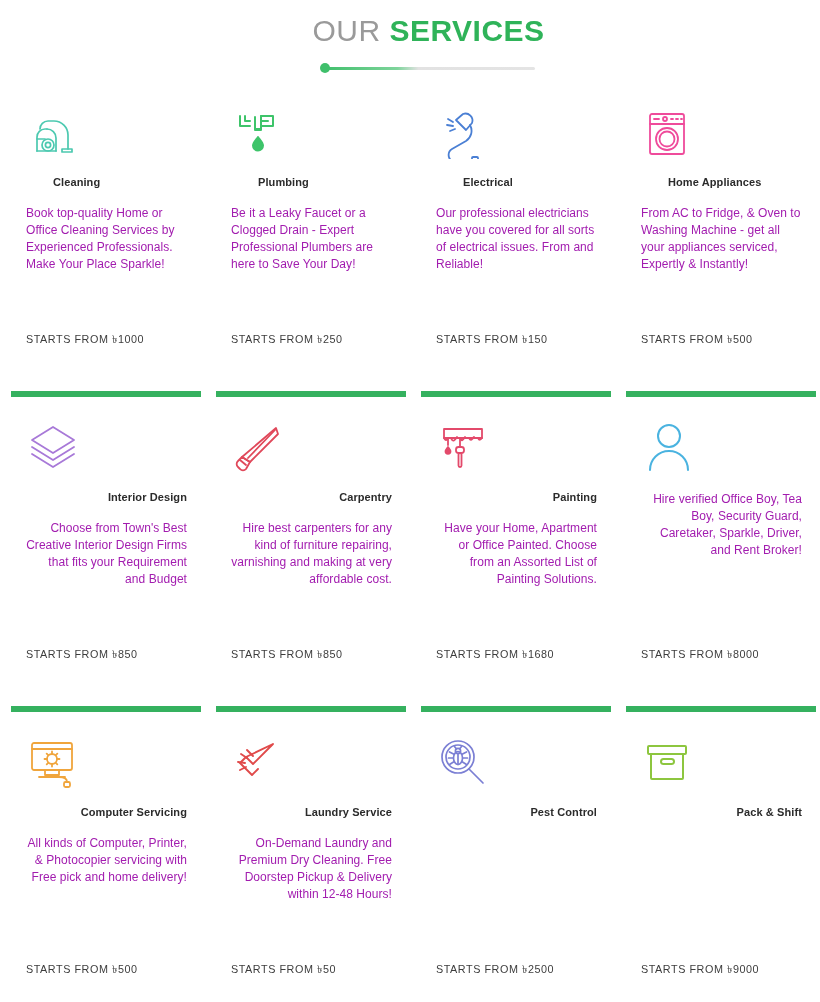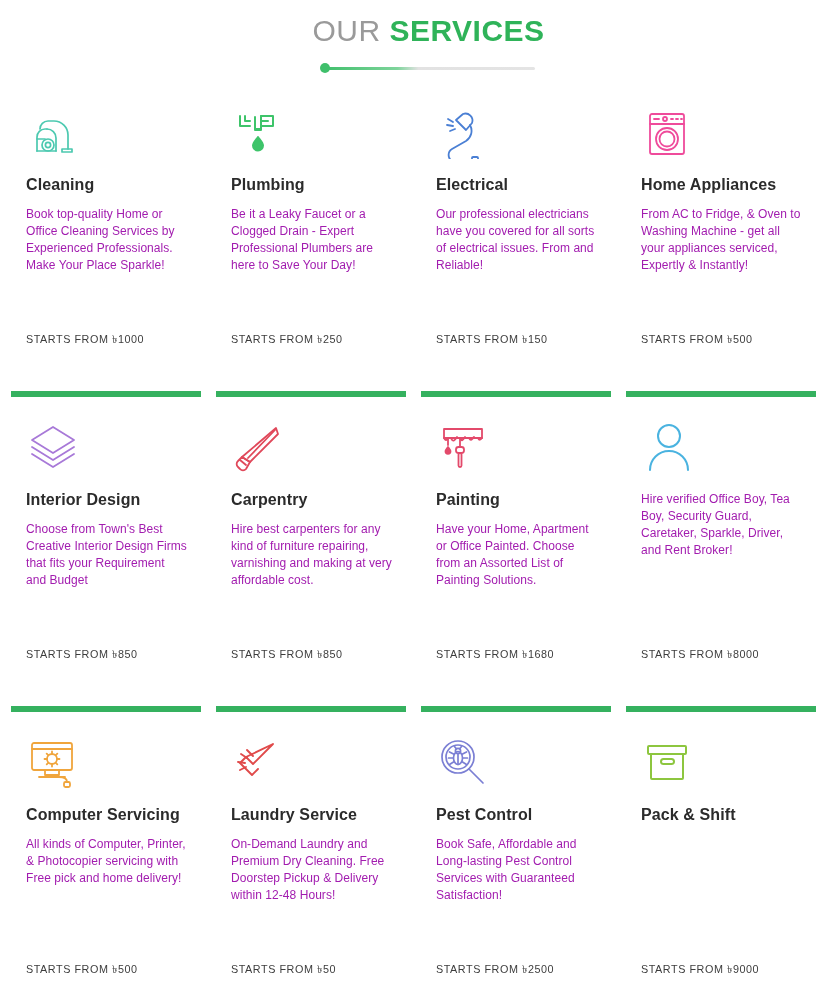--- a/index.html
+++ b/index.html
@@ -78,27 +78,28 @@
   .card-icon {
     height: 62px;
     display: flex;
     align-items: center;
     justify-content: flex-start;
     margin-bottom: 12px;
   }
   .card-icon svg { display: block; }
 
   .card-title {
-    font-size: 16px;
+    font-size: 11px;
     font-weight: 700;
     color: #2b2b2b;
     line-height: 1.18;
     letter-spacing: 0.1px;
     margin-bottom: 11px;
     min-height: 18px;
+    margin-left: 27px;
   }
   .card-title.two-line { line-height: 1.18; }
 
   .card-desc {
     font-size: 12px;
     line-height: 1.42;
     color: #a21caf;
     letter-spacing: 0.05px;
     font-weight: 400;
   }
@@ -117,21 +118,21 @@
   .card-bar {
     position: absolute;
     left: 7px;
     bottom: 8px;
     width: 190px;
     height: 6px;
     background: #35b15f;
   }
 
   
-  .grid .card:nth-child(n+5)  { margin-top: 0; }
+  .grid .card:nth-child(n+5)  { margin-top: 0; text-align: right; }
 </style>
 </head>
 <body>
 
 <div id="page">
 
   <div class="section-head">
     <div class="section-title">
       <span class="plain">OUR</span>
       <span class="accent">SERVICES</span>
@@ -306,21 +307,20 @@
       <path d="M33 33 L47 47"></path>
       <ellipse cx="22" cy="22" rx="4.5" ry="6.5"></ellipse>
       <circle cx="22" cy="15" r="2.6"></circle>
       <path d="M20.3 12.8 l-2 -2.6 M23.7 12.8 l2 -2.6"></path>
       <path d="M17.5 18 l-4 -2 M17 22 h-4.5 M17.5 26 l-4 2.5"></path>
       <path d="M26.5 18 l4 -2 M27 22 h4.5 M26.5 26 l4 2.5"></path>
       <path d="M22 17.5 v11"></path>
     </svg>
         </div>
         <div class="card-title">Pest Control</div>
-        <div class="card-desc">Book Safe, Affordable and Long-lasting Pest Control Services with Guaranteed Satisfaction!</div>
         <div class="card-price">STARTS FROM ৳2500</div>
       </div>
       <div class="card">
         <div class="card-icon">
     <svg width="54" height="54" viewBox="0 0 54 54" fill="none" stroke="#8dc63f" stroke-width="2" stroke-linecap="round" stroke-linejoin="round">
       <rect x="7" y="10" width="38" height="8" rx="1"></rect>
       <path d="M10 18 v24 a1 1 0 0 0 1 1 h30 a1 1 0 0 0 1 -1 v-24"></path>
       <rect x="20" y="23" width="13" height="5" rx="2.5"></rect>
     </svg>
         </div>

